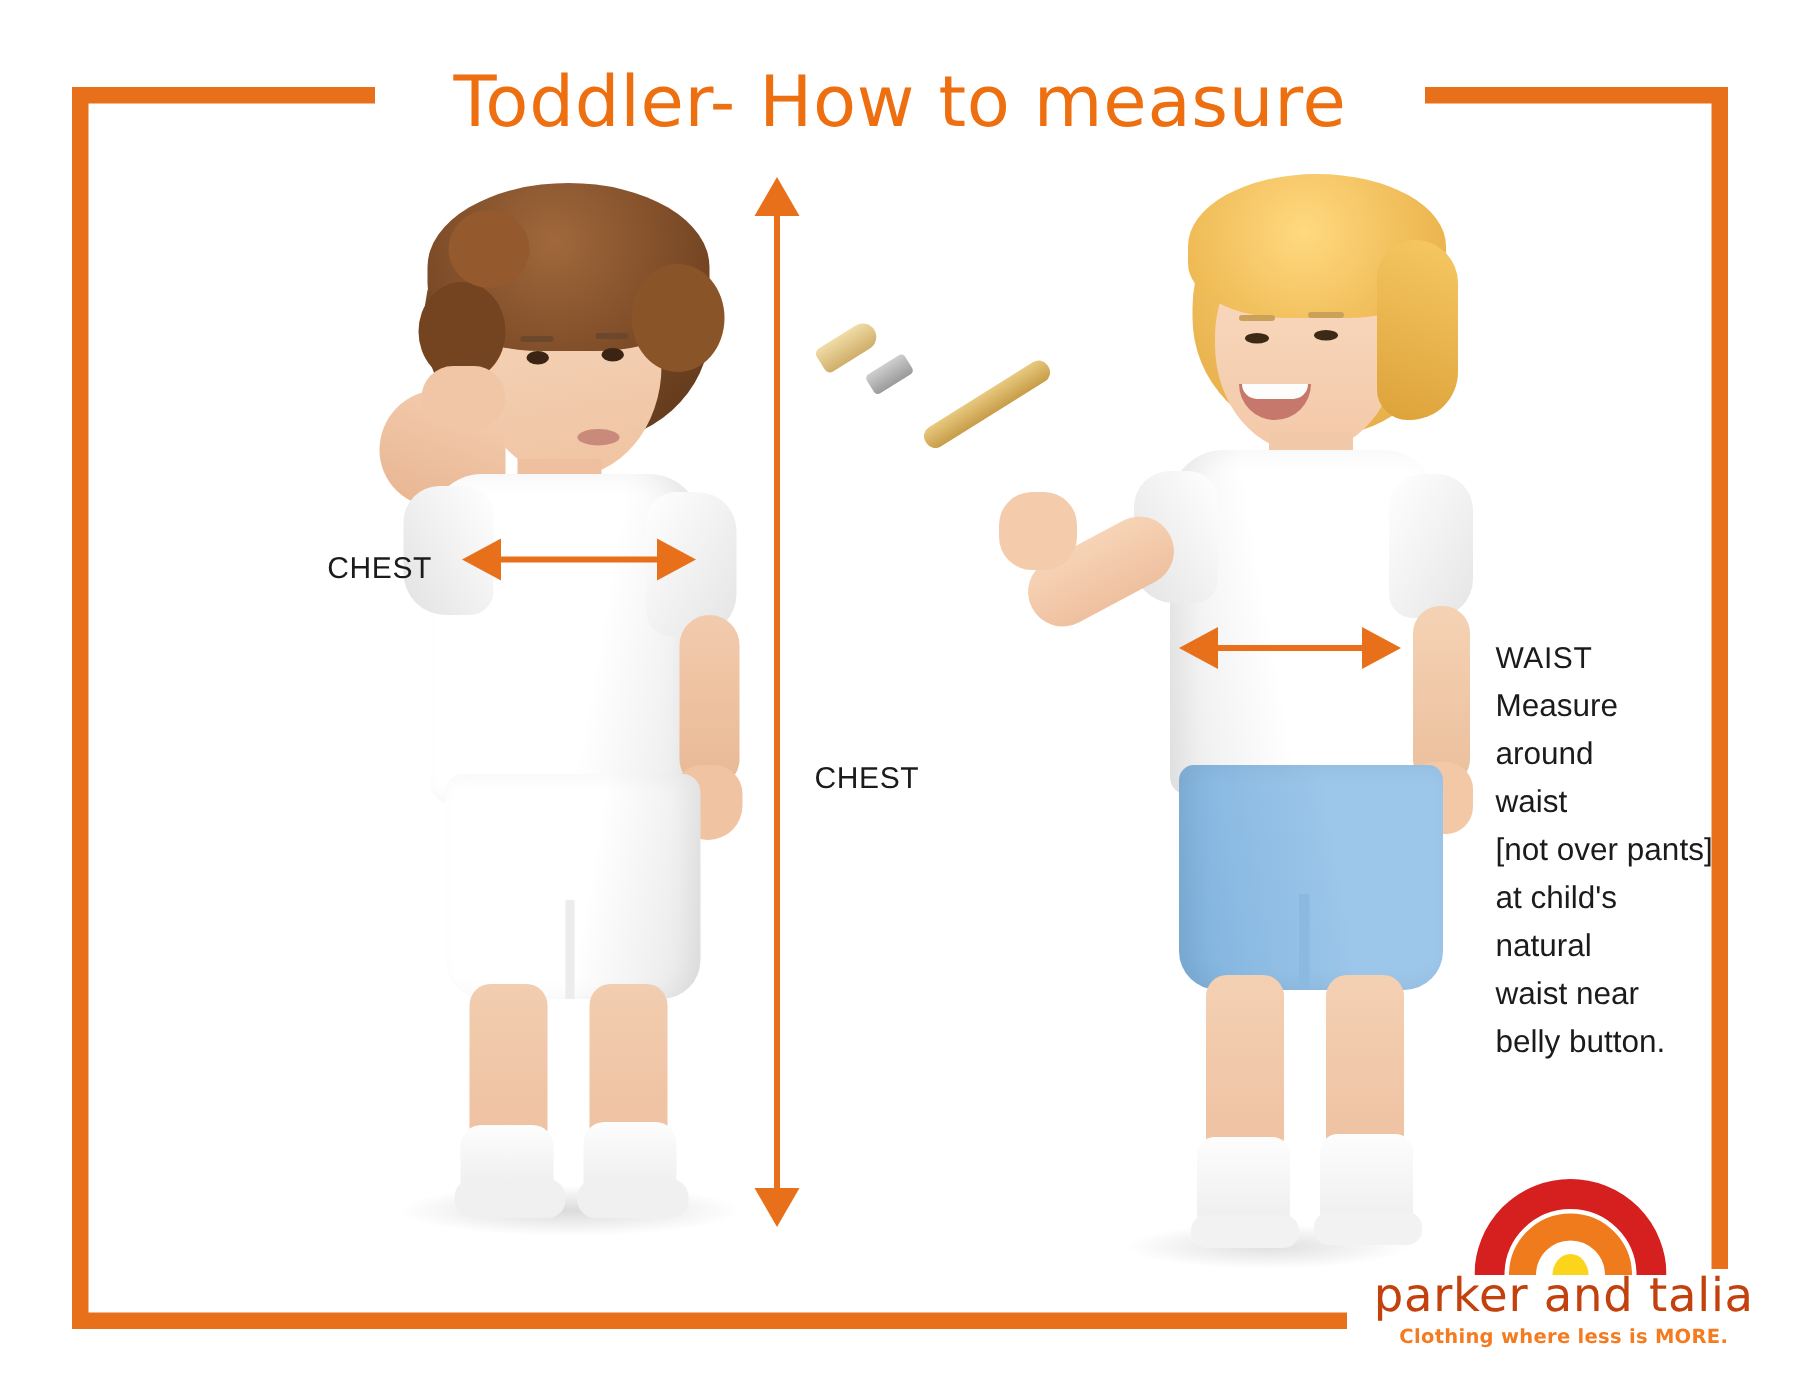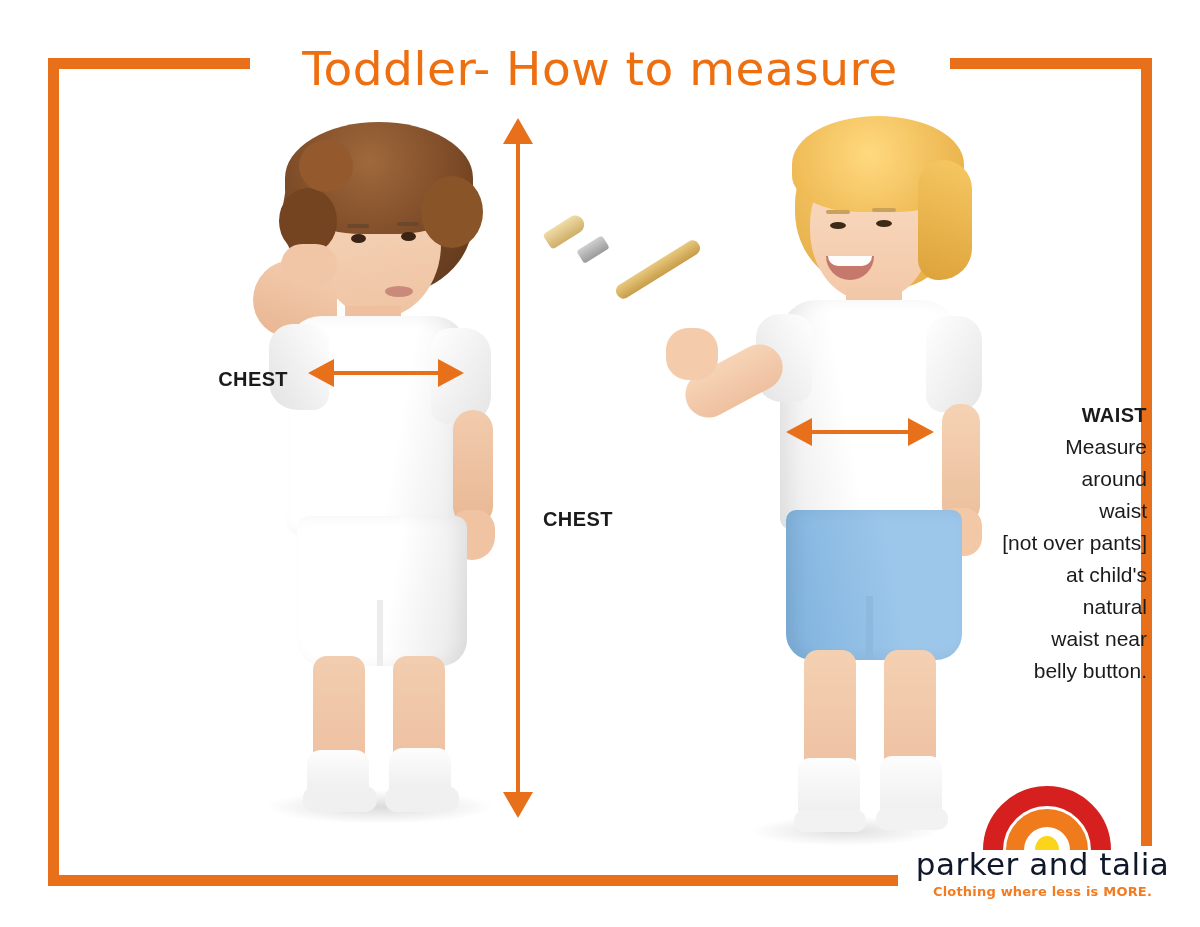--- a/index.html
+++ b/index.html
@@ -36,27 +36,27 @@
   .varrow{position:absolute;width:34px;}
   .varrow .shaft{position:absolute;left:15px;top:18px;bottom:18px;width:4px;background:#E8701A;}
   .varrow .head{position:absolute;left:2px;width:0;height:0;
                 border-left:15px solid transparent;border-right:15px solid transparent;}
   .varrow .head.u{top:0;border-bottom:26px solid #E8701A;}
   .varrow .head.d{bottom:0;border-top:26px solid #E8701A;}
   #arrow-height{left:501px;top:118px;height:700px;}
 
   
   .block{position:absolute;color:#1b1b1b;}
-  .block .head{font-family:"Liberation Sans", sans-serif;font-weight:bold;
+  .block .head{font-family:"Liberation Sans", sans-serif;font-weight:normal;
                font-size:20px;letter-spacing:.4px;margin-bottom:4px;}
   .block .body{font-family:"Liberation Sans", sans-serif;font-weight:400;
                font-size:21px;line-height:32px;white-space:pre-line;}
   #block-chest{left:70px;top:368px;width:218px;text-align:right;}
   #block-height{left:543px;top:508px;width:170px;text-align:left;}
-  #block-waist{left:997px;top:404px;width:150px;text-align:right;}
+  #block-waist{left:997px;top:428px;width:150px;text-align:left;}
 
   
   .photo{position:absolute;}
   .pt{position:absolute;}
 
   
   #child-left{left:225px;top:118px;width:300px;height:720px;}
   #cl-shadow{left:40px;top:672px;width:230px;height:34px;border-radius:50%;
              background:radial-gradient(ellipse at center,rgba(175,175,175,.45),rgba(255,255,255,0) 70%);}
   #cl-hair-back{left:58px;top:8px;width:190px;height:170px;border-radius:50% 50% 45% 45%;
@@ -154,21 +154,21 @@
              background:linear-gradient(180deg,#fdfdfd,#ededed);}
   #cr-sock-r{left:240px;top:646px;width:62px;height:64px;border-radius:12px;
              background:linear-gradient(180deg,#fdfdfd,#ededed);}
   #cr-foot-l{left:154px;top:700px;width:72px;height:22px;border-radius:10px;background:#f2f2f2;}
   #cr-foot-r{left:236px;top:698px;width:72px;height:22px;border-radius:10px;background:#f2f2f2;}
 
   
   #logo{position:absolute;left:905px;top:758px;width:275px;height:160px;}
   #logo-mark{position:absolute;left:78px;top:0;width:128px;height:92px;}
   #logo-name{position:absolute;left:0;top:88px;width:275px;text-align:center;
-             color:#0f172a;font-family:"DejaVu Sans", sans-serif;
+             color:#c2410c;font-family:"DejaVu Sans", sans-serif;
              font-size:31px;font-weight:400;letter-spacing:.5px;white-space:nowrap;}
   #logo-tagline{position:absolute;left:0;top:126px;width:275px;text-align:center;
                 color:#F47B20;font-family:"DejaVu Sans", sans-serif;
                 font-size:13px;font-weight:600;letter-spacing:.2px;white-space:nowrap;}
 </style>
 </head>
 <body>
 
 <div id="canvas">
 

